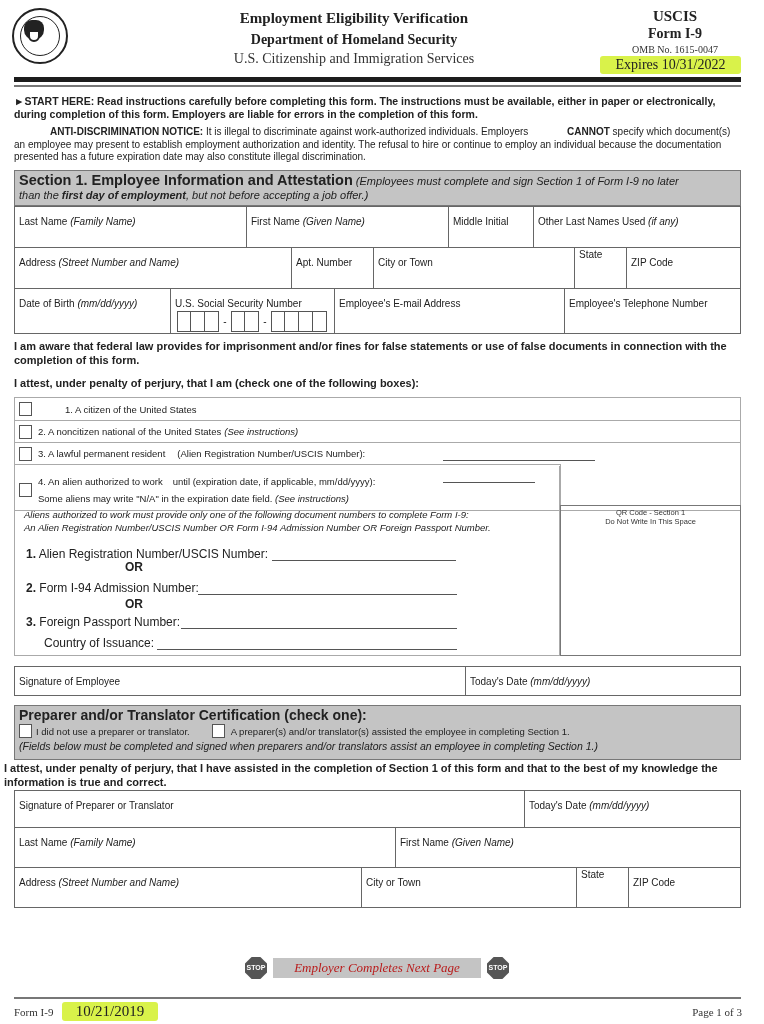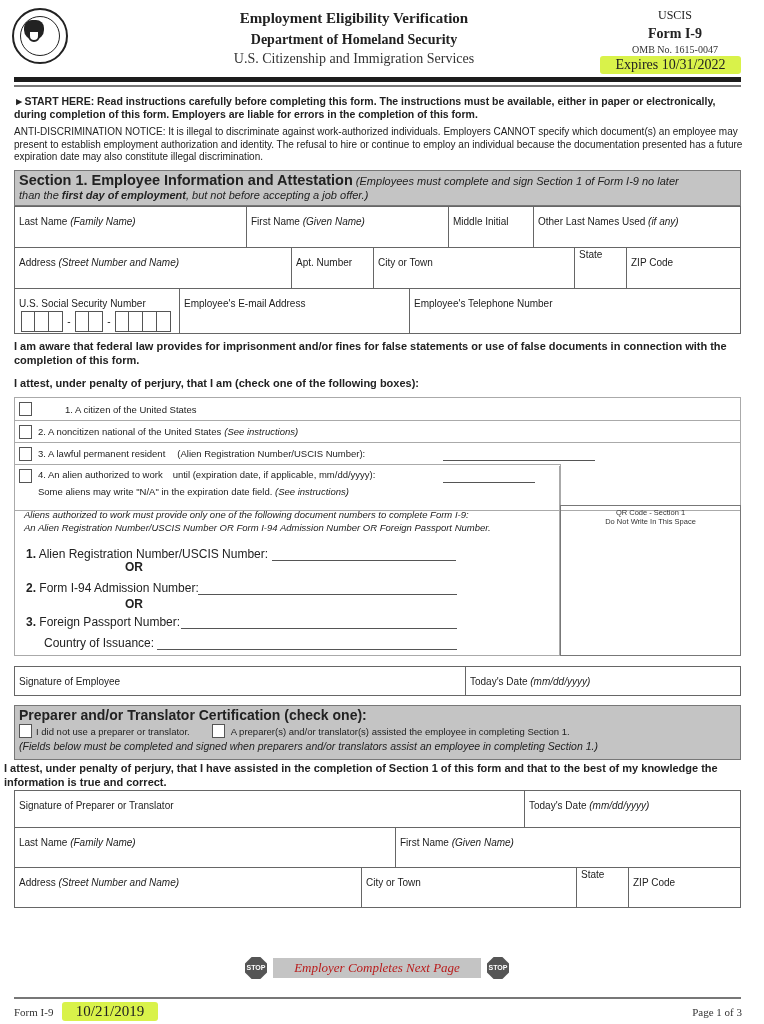--- a/index.html
+++ b/index.html
@@ -1,33 +1,33 @@
 <!DOCTYPE html>
 <html><head>
   <meta charset="utf-8">
   <style>
     * { box-sizing: border-box; margin: 0; padding: 0; }
     html, body { width: 764px; height: 1024px; background: #fff; overflow: hidden; }
     body { position: relative; font-family: "Liberation Sans", sans-serif; color: #222; font-size: 10px; }
     .abs { position: absolute; }
     .serif { font-family: "Liberation Serif", serif; }
     .it { font-style: italic; }
-    .b { font-weight: normal; }
+    .b { font-weight: bold; margin-left: 36px; }
 
     
     .seal { left: 12px; top: 8px; width: 56px; height: 56px; border-radius: 50%; border: 2px solid #222; background: #fff; }
     .seal-inner { position: absolute; left: 6px; top: 6px; width: 40px; height: 40px; border-radius: 50%; border: 1px solid #222; }
     .seal-eagle { position: absolute; left: 10px; top: 10px; width: 20px; height: 20px; background: #222; border-radius: 40% 40% 50% 50%; }
     .seal-shield { position: absolute; left: 14px; top: 20px; width: 12px; height: 12px; background: #fff; border: 2px solid #222; border-radius: 0 0 6px 6px; }
 
     .title1 { left: 0; width: 708px; top: 10px; text-align: center; font-size: 15px; font-weight: bold; color: #222; }
     .title2 { left: 0; width: 708px; top: 32px; text-align: center; font-size: 14px; font-weight: bold; color: #222; }
     .title3 { left: 0; width: 708px; top: 51px; text-align: center; font-size: 14px; color: #333; }
 
-    .uscis { left: 600px; width: 150px; top: 8px; text-align: center; font-size: 12px; font-weight: normal; }
+    .uscis { left: 600px; width: 150px; top: 8px; text-align: center; font-size: 15px; font-weight: bold; }
     .formi9 { left: 600px; width: 150px; top: 26px; text-align: center; font-size: 14px; font-weight: bold; }
     .omb { left: 600px; width: 150px; top: 44px; text-align: center; font-size: 10px; color: #333; }
     .expires { left: 600px; top: 56px; width: 141px; height: 18px; background: #d9f24a; border-radius: 3px; text-align: center; font-size: 14px; line-height: 18px; color: #222; }
 
     .bar-thick { left: 14px; top: 77px; width: 727px; height: 5px; background: #1c1c1c; }
     .bar-thin { left: 14px; top: 85px; width: 727px; height: 2px; background: #777; }
 
     
     .start { left: 14px; top: 95px; width: 730px; font-size: 10.5px; font-weight: bold; line-height: 13px; color: #222; }
     .anti { left: 14px; top: 126px; width: 730px; font-size: 10px; line-height: 12.5px; color: #222; }
@@ -144,20 +144,23 @@
       <span>City or Town</span>
     </div>
     <div class="cell" style="width:52px; padding-top:1px;">
       <span>State</span>
     </div>
     <div class="cell" style="flex:1;">
       <span>ZIP Code</span>
     </div>
   </div>
   <div class="row" style="height:45px;">
+    <div class="cell" style="width:155px;">
+      <span>Date of Birth</span> <span class="it">(mm/dd/yyyy)</span>
+    </div>
     <div class="cell" style="width:164px;">
       <span>U.S. Social Security Number</span>
       <div class="ssn-boxes">
         <div class="ssn-box first"></div>
         <div class="ssn-box"></div>
         <div class="ssn-box"></div>
         <div class="ssn-dash">-</div>
         <div class="ssn-box first"></div>
         <div class="ssn-box"></div>
         <div class="ssn-dash">-</div>
@@ -188,21 +191,21 @@
     <div class="cb"></div>
     <span>2. A noncitizen national of the United States </span>
       <span class="it" style="margin-left:3px;">(See instructions)</span>
   </div>
   <div class="cbrow">
     <div class="cb"></div>
     <span>3. A lawful permanent resident</span>
       <span style="margin-left:12px;">(Alien Registration Number/USCIS Number):</span>
     <div class="uline" style="left:428px; width:152px; top:17px;"></div>
   </div>
-  <div class="cbrow" style="height:46px; align-items:flex-start; padding-top:4px; width:546px; border-right:1px solid #aaa;">
+  <div class="cbrow" style="height:46px; align-items:center; padding-top:4px; width:546px; border-right:1px solid #aaa;">
     <div class="cb"></div>
     <div>
       <div><span>4. An alien authorized to work</span><span style="margin-left:10px;">until (expiration date, if applicable, mm/dd/yyyy):</span></div>
       <div style="margin-top:6px;"><span>Some aliens may write "N/A" in the expiration date field. </span><span class="it">(See instructions)</span></div>
     </div>
     <div class="uline" style="left:428px; width:92px; top:17px;"></div>
   </div>
 </div>
 
 <div class="abs alien-block"></div>

